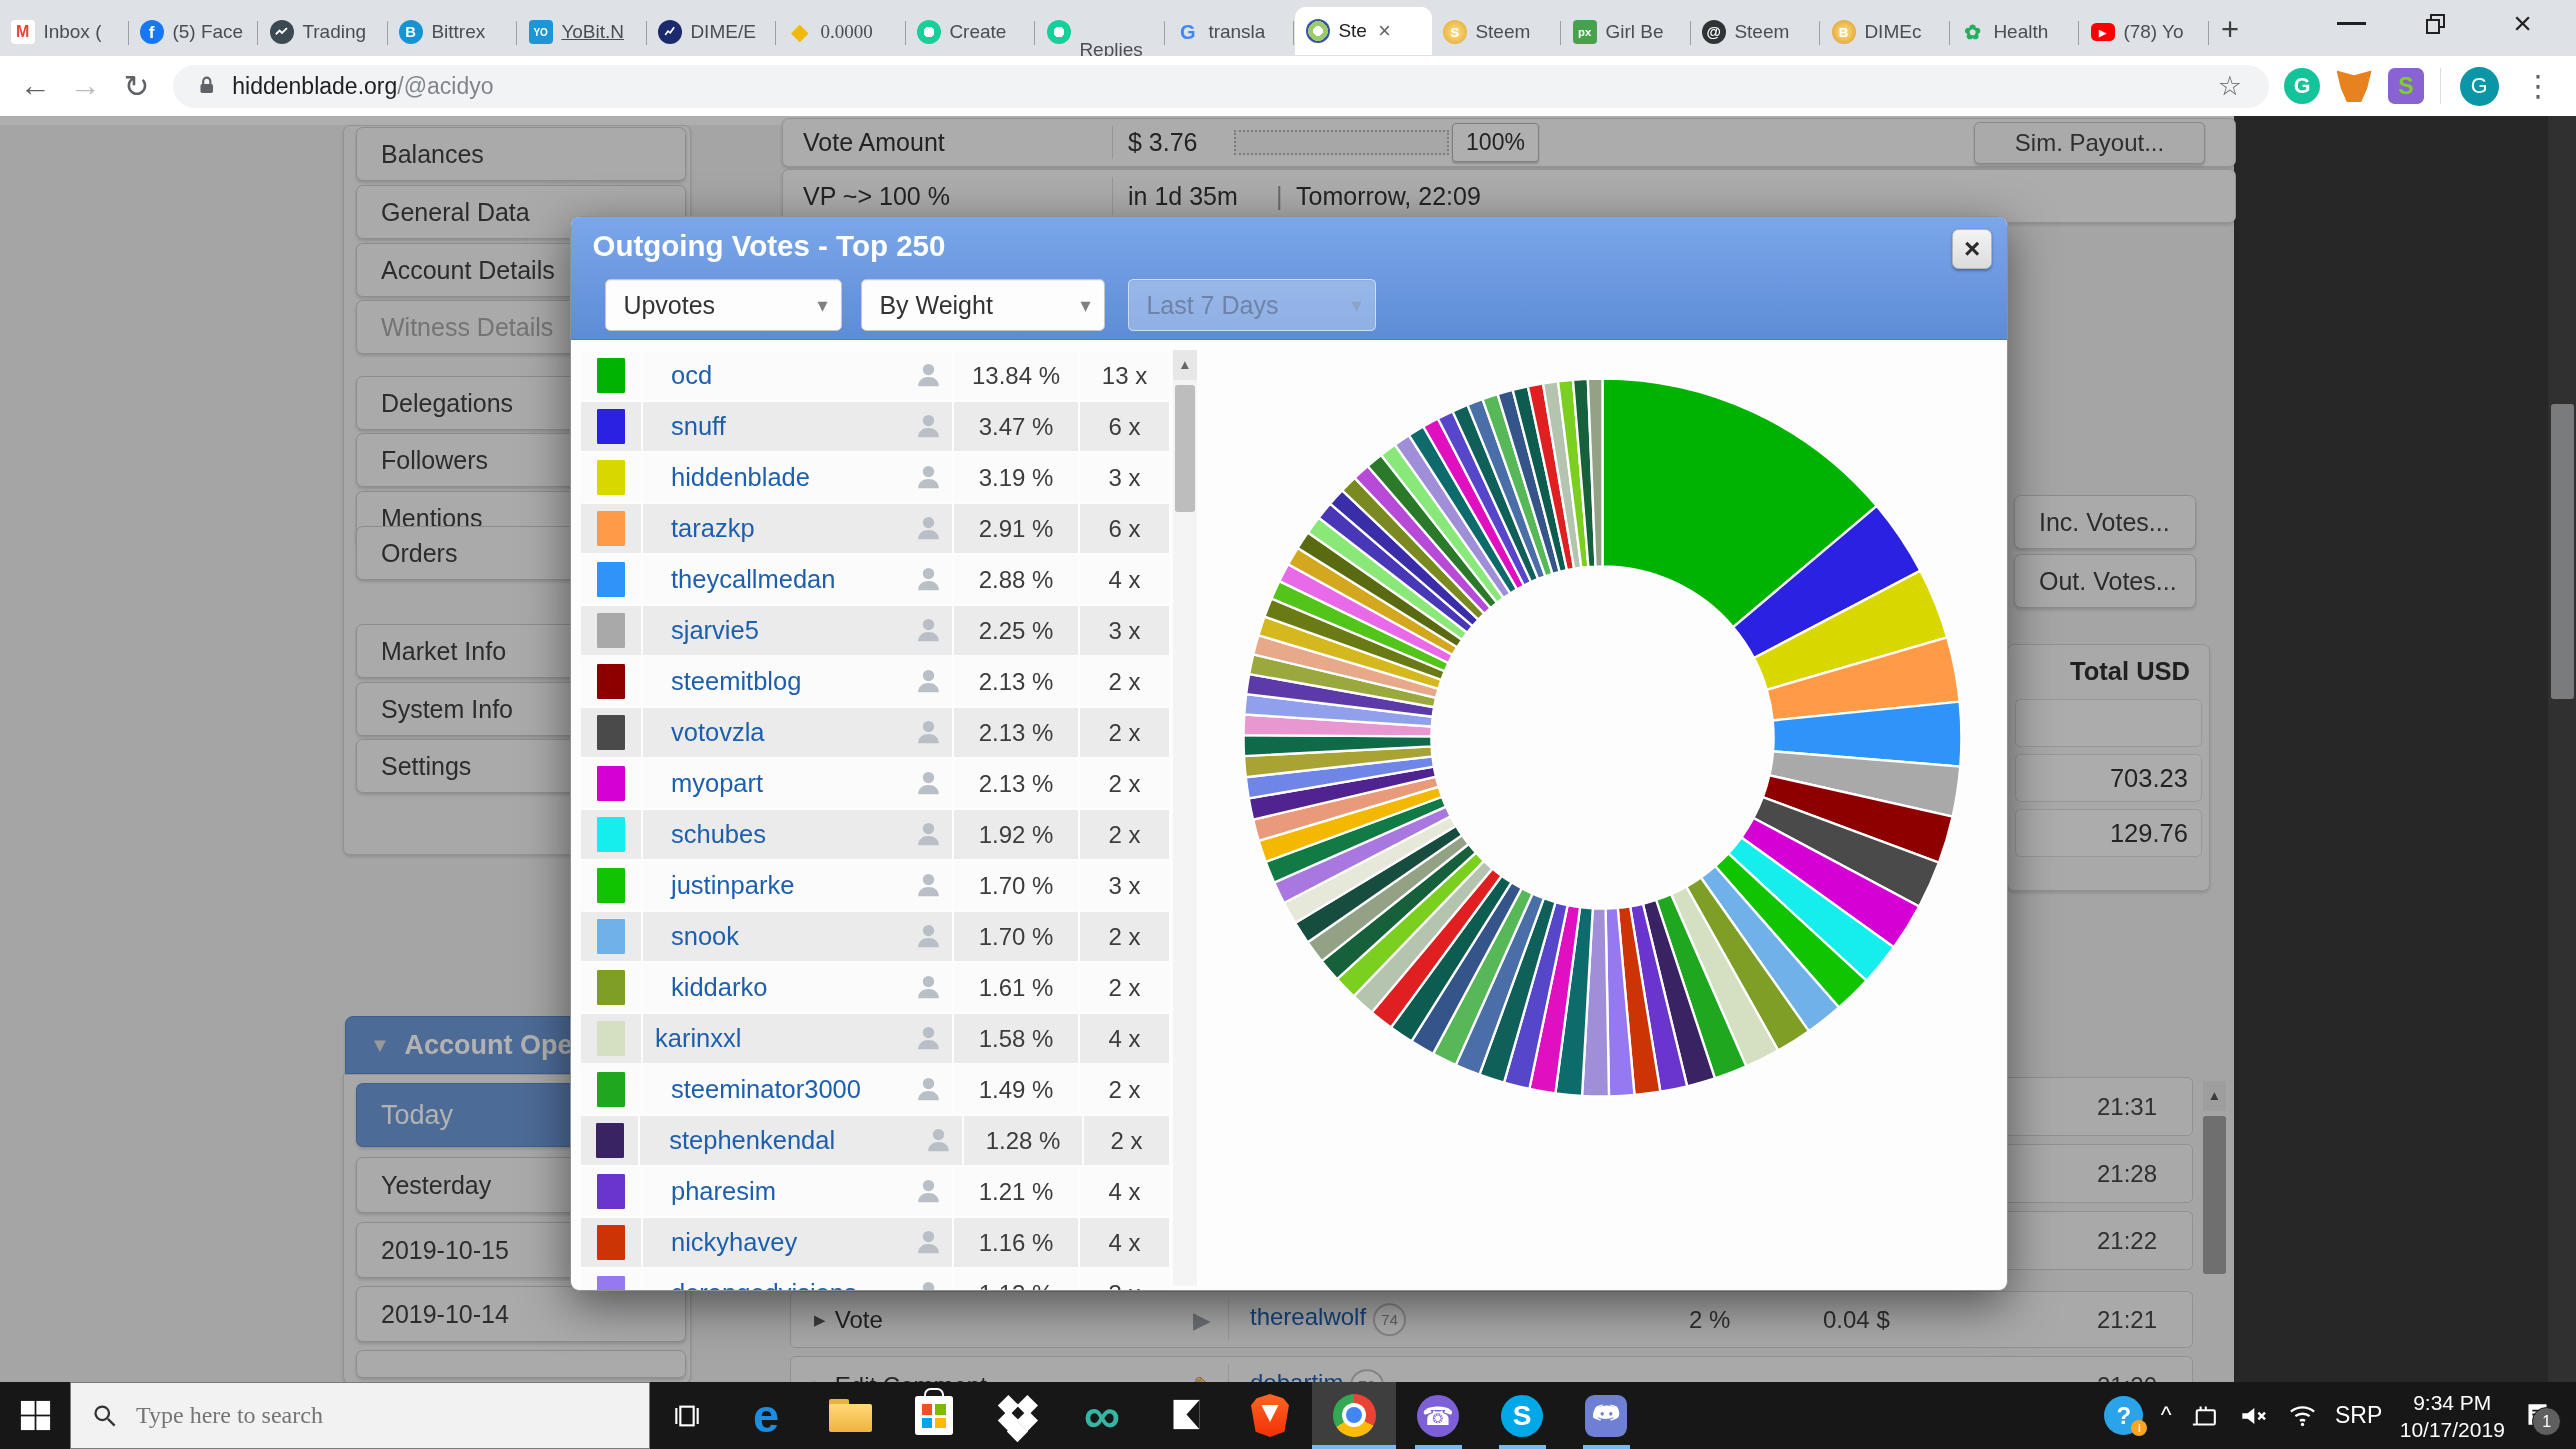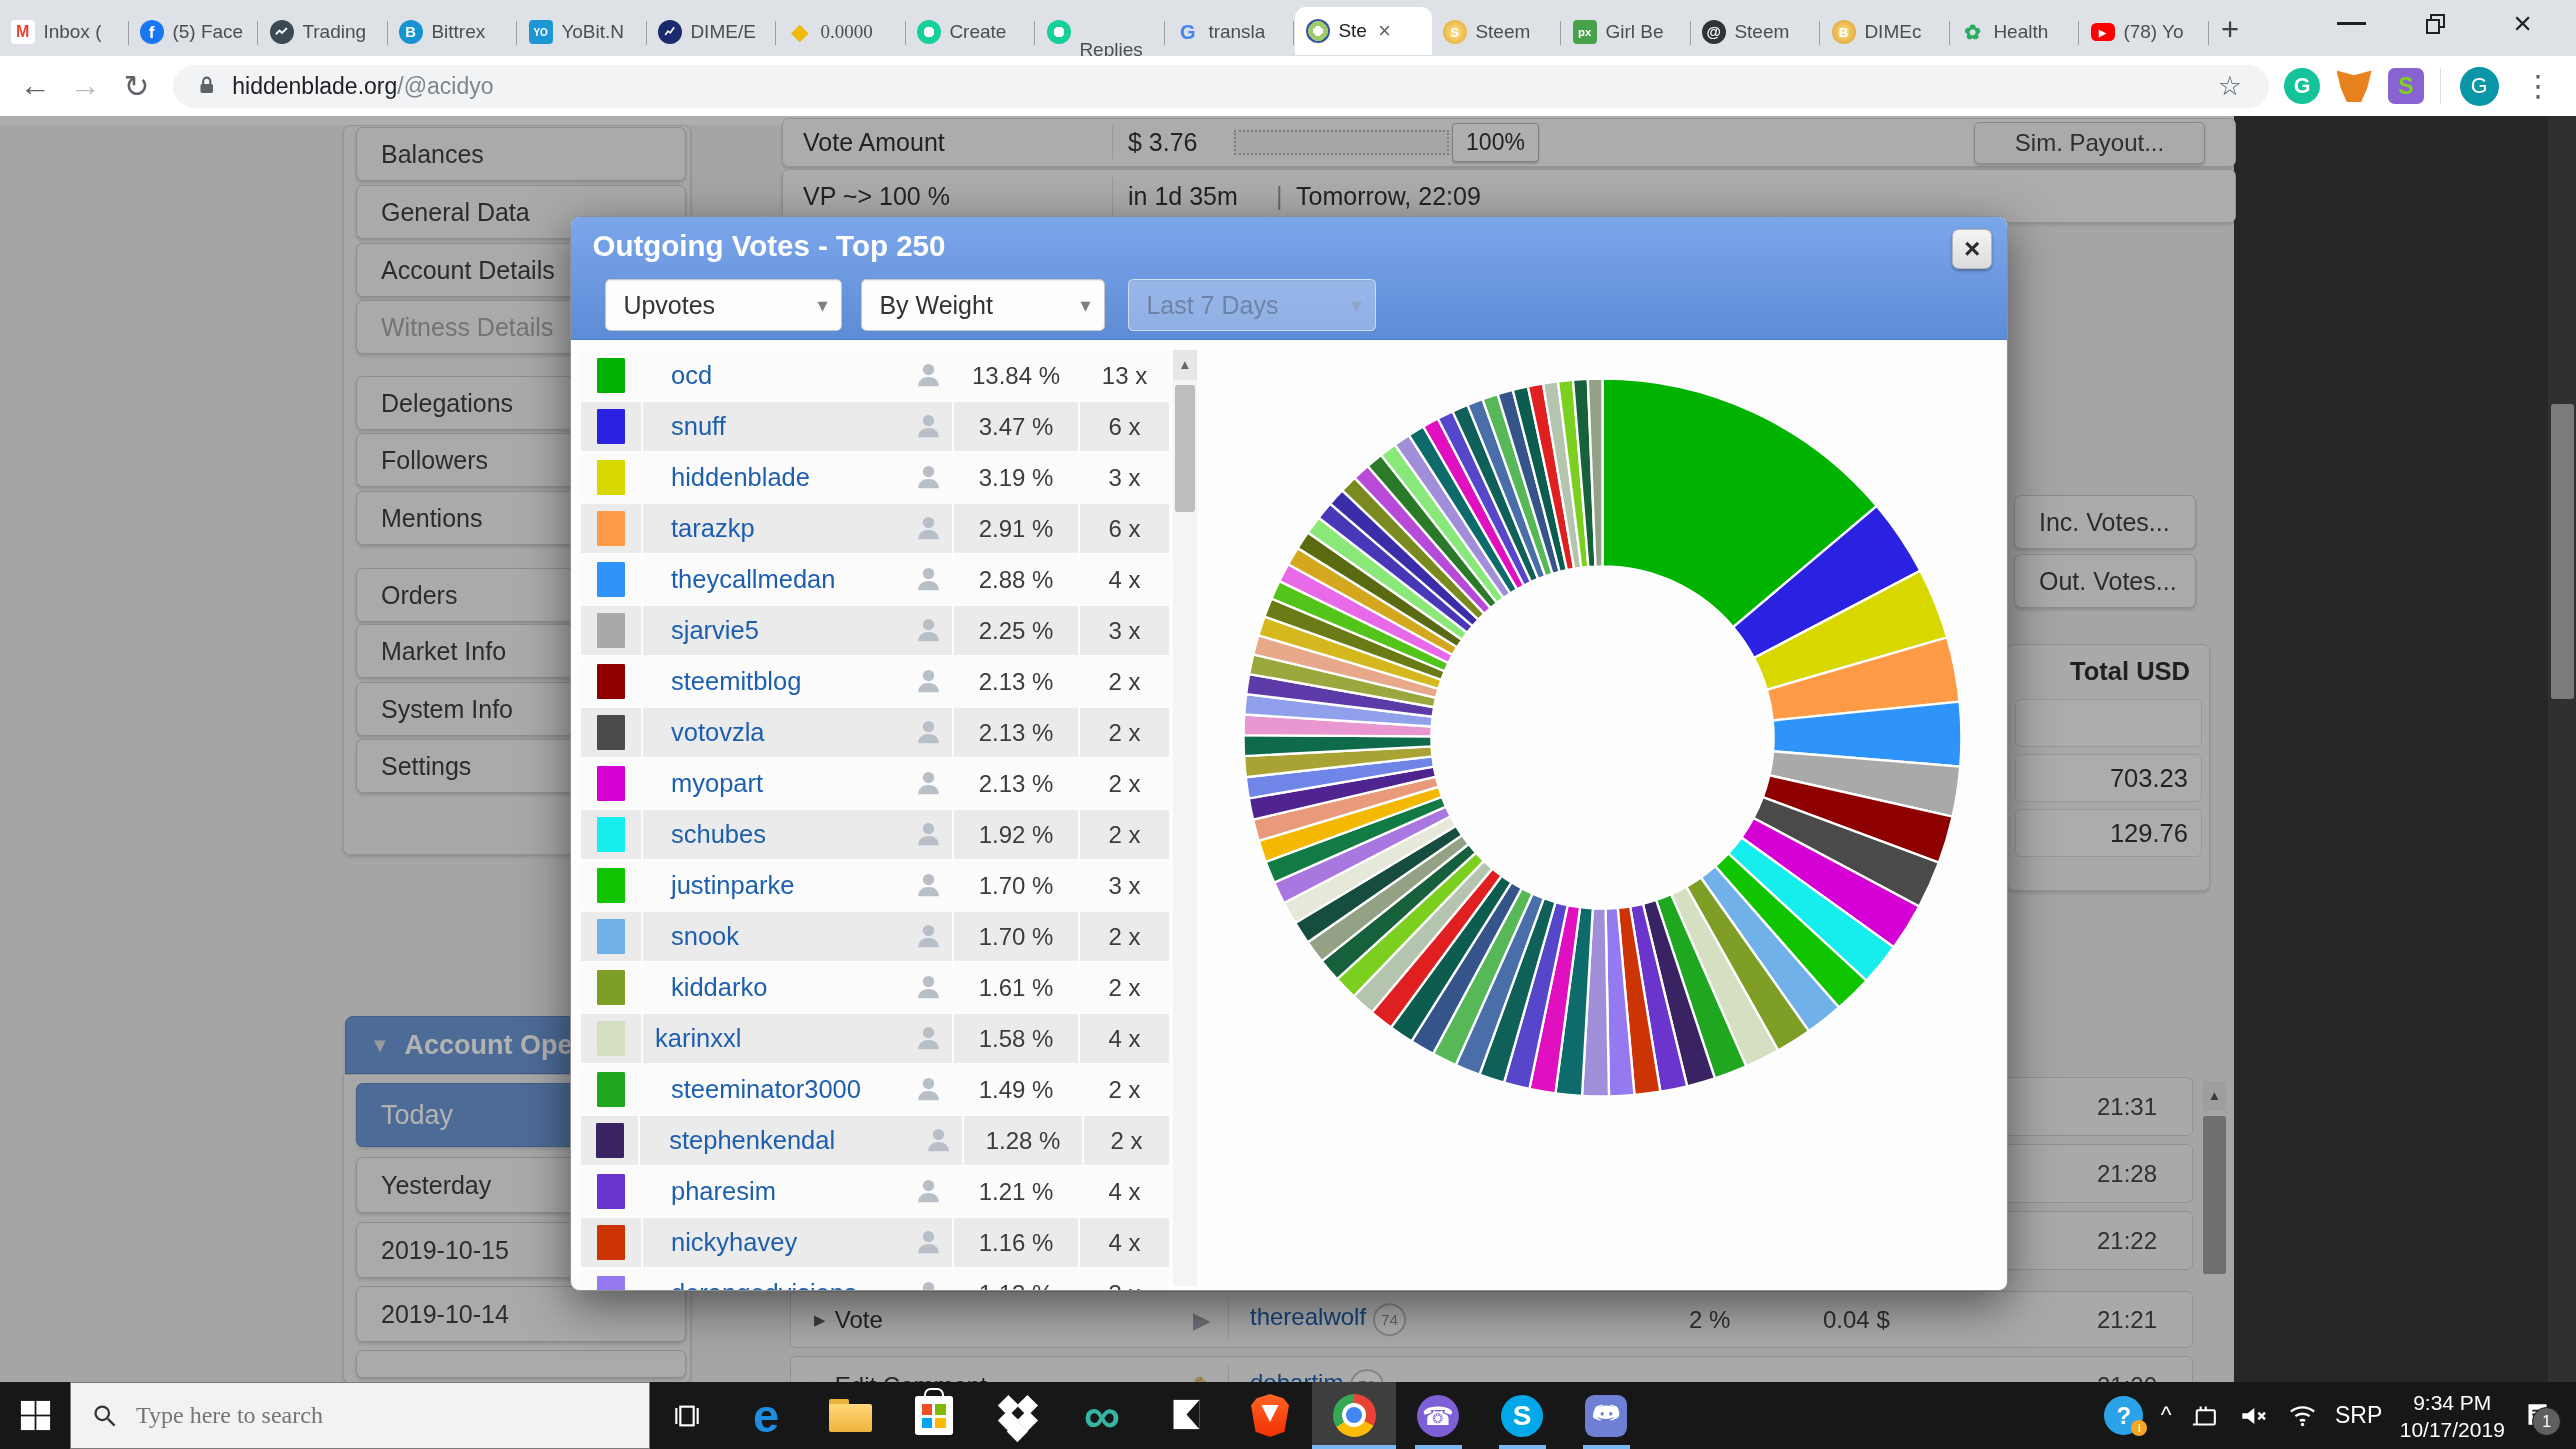--- a/index.html
+++ b/index.html
@@ -114,21 +114,21 @@
         <span style="overflow: hidden; text-overflow: clip;">Trading</span>
         <span class="sep"></span>
       </div>
       <div class="tab" style="left: 388px; width: 108px;">
         <span class="fav" style="background: rgb(23, 147, 209); font-size: 14.8px;">B</span>
         <span style="overflow: hidden; text-overflow: clip;">Bittrex</span>
         <span class="sep"></span>
       </div>
       <div class="tab" style="left: 518px; width: 108px;">
         <span class="fav" style="background: rgb(30, 150, 214); border-radius: 4px; font-size: 10px;">YO</span>
-        <span style="overflow: hidden; text-overflow: clip;">YoBit.N</span>
+        <span style="overflow: hidden; text-overflow: clip; text-decoration: underline;">YoBit.N</span>
         <span class="sep"></span>
       </div>
       <div class="tab" style="left: 647px; width: 108px;">
         <span class="fav" style="background: rgb(26, 42, 108);">
           <svg width="13.4" height="13.4" viewBox="0 0 24 24" fill="none" stroke="#fff" stroke-width="3">
             <path d="M4 18l5-7 4 3 7-10"></path>
           </svg>
         </span>
         <span style="overflow: hidden; text-overflow: clip;">DIME/E</span>
         <span class="sep"></span>
@@ -240,21 +240,21 @@
 
     <div class="card" style="left:343px;top:9.4px;width:346px;height:728px;background:#f1f1f1;"></div>
     <div id="sidebar">
         <div class="sbtn" style="top: 11.4px;">Balances</div>
         <div class="sbtn" style="top: 69px;">General Data</div>
         <div class="sbtn" style="top: 127px;">Account Details</div>
         <div class="sbtn disabled" style="top: 184px;">Witness Details</div>
         <div class="sbtn" style="top: 260px;">Delegations</div>
         <div class="sbtn" style="top: 317px;">Followers</div>
         <div class="sbtn" style="top: 375px;">Mentions</div>
-        <div class="sbtn" style="top: 452px;">Orders</div>
+        <div class="sbtn" style="top: 410px;">Orders</div>
         <div class="sbtn" style="top: 508px;">Market Info</div>
         <div class="sbtn" style="top: 566px;">System Info</div>
         <div class="sbtn" style="top: 623px;">Settings</div>
       </div>
 
     <div class="sbtn blue" style="left:345px;top:900px;width:346px;height:58px;border-radius:8px 8px 0 0;font-weight:bold;gap:14.8px;">
       <span style="color:#dcdcdc;font-size:20px;">▼</span>
       <span>Account Opera</span>
     </div>
     <div class="card" style="left:343px;top:958px;width:346px;height:308px;background:#f1f1f1;border-radius:0 0 8px 8px;"></div>

